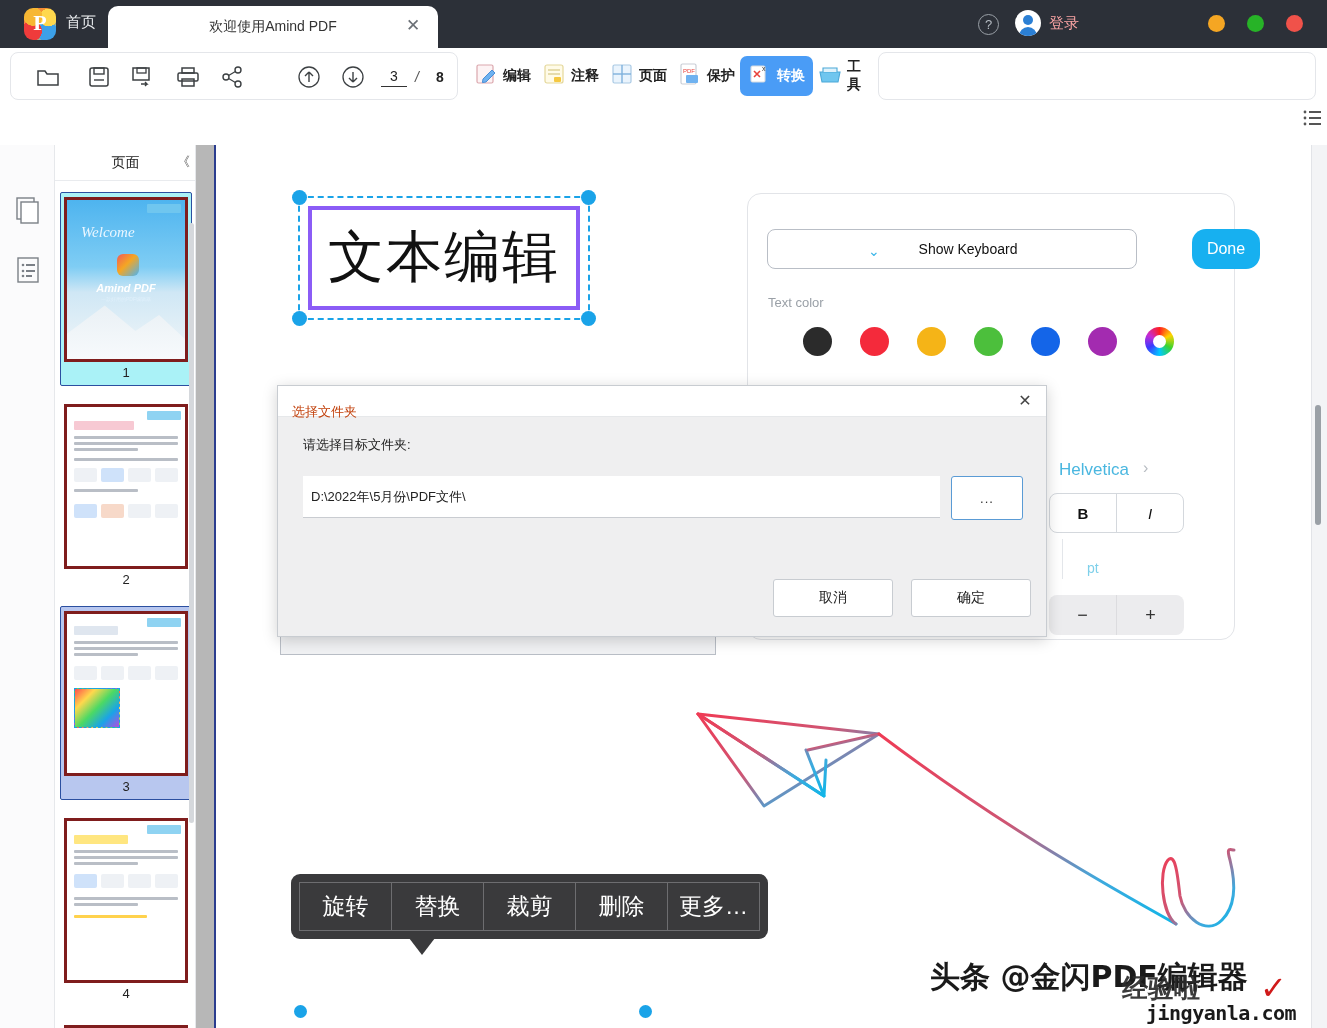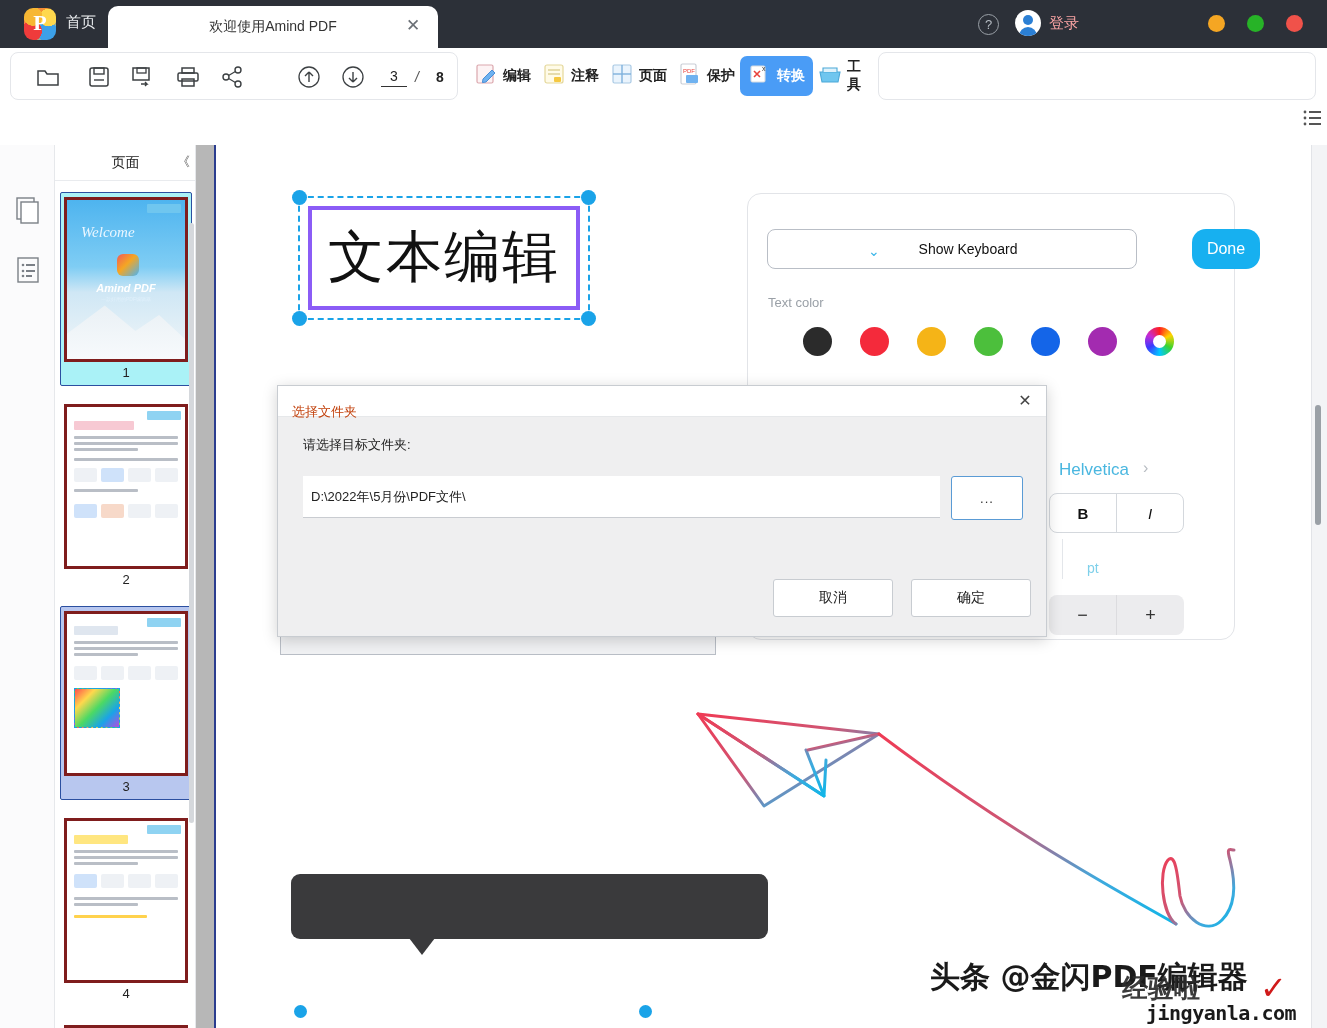--- a/index.html
+++ b/index.html
@@ -741,20 +741,27 @@
       <path d="M12 14 L193 34 L78 106 Z"></path>
       <path d="M12 14 L138 96 L120 50"></path>
       <path d="M12 14 L138 96 L140 60"></path>
       <path d="M122 50 L193 34"></path>
       <path d="M193 34 C320 130 430 190 490 224"></path>
       <path d="M490 224 C476 214 472 172 482 160 C490 152 492 180 494 196 C498 218 520 236 536 220 C552 204 548 176 544 160 C540 146 544 150 548 150"></path>
     </g>
   </svg>
 
   <div class="ctx-menu">
+    <div class="ctx-inner">
+      <div class="ctx-item">旋转</div>
+      <div class="ctx-item">替换</div>
+      <div class="ctx-item">裁剪</div>
+      <div class="ctx-item">删除</div>
+      <div class="ctx-item">更多…</div>
+    </div>
     <div class="ctx-arrow"></div>
   </div>
 
   <div class="bdot" style="left:78px; top:860px"></div>
   <div class="bdot" style="left:423px; top:860px"></div>
 
   <div class="wm">
     <div class="wm-main">头条 @金闪PDF编辑器</div>
     <div class="wm-overlay">经验啦</div>
     <div class="wm-check">✓</div>

